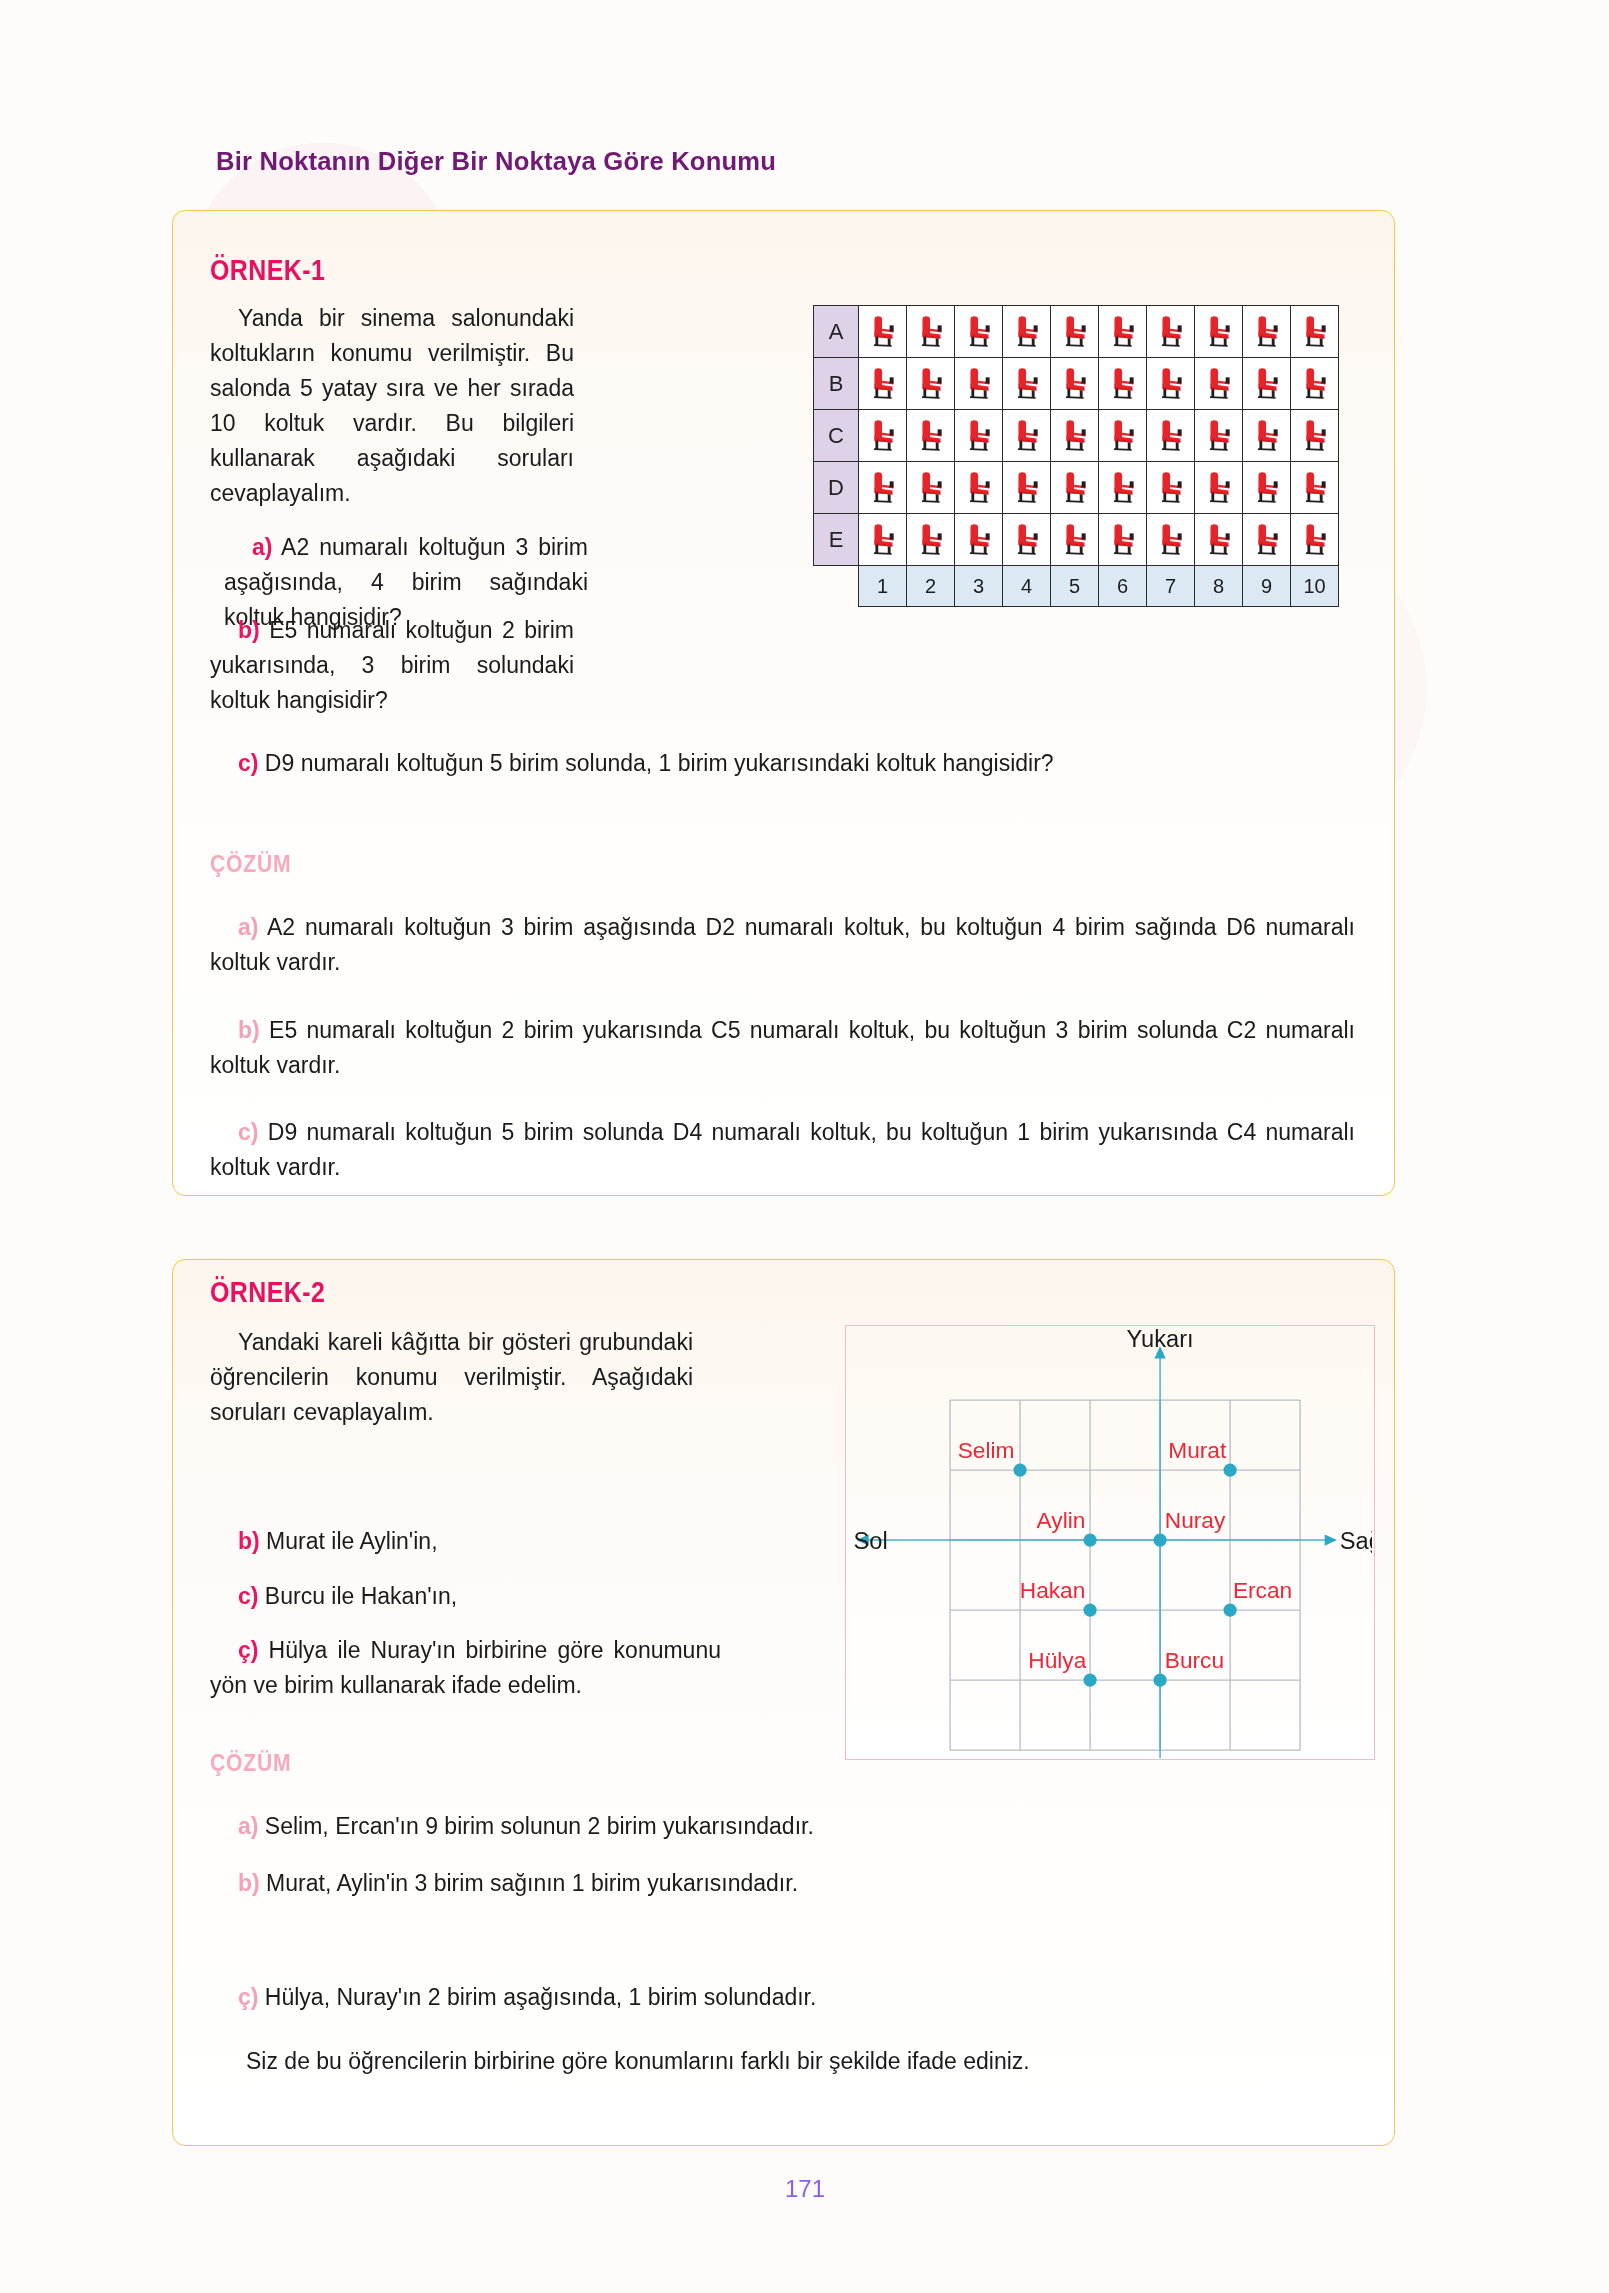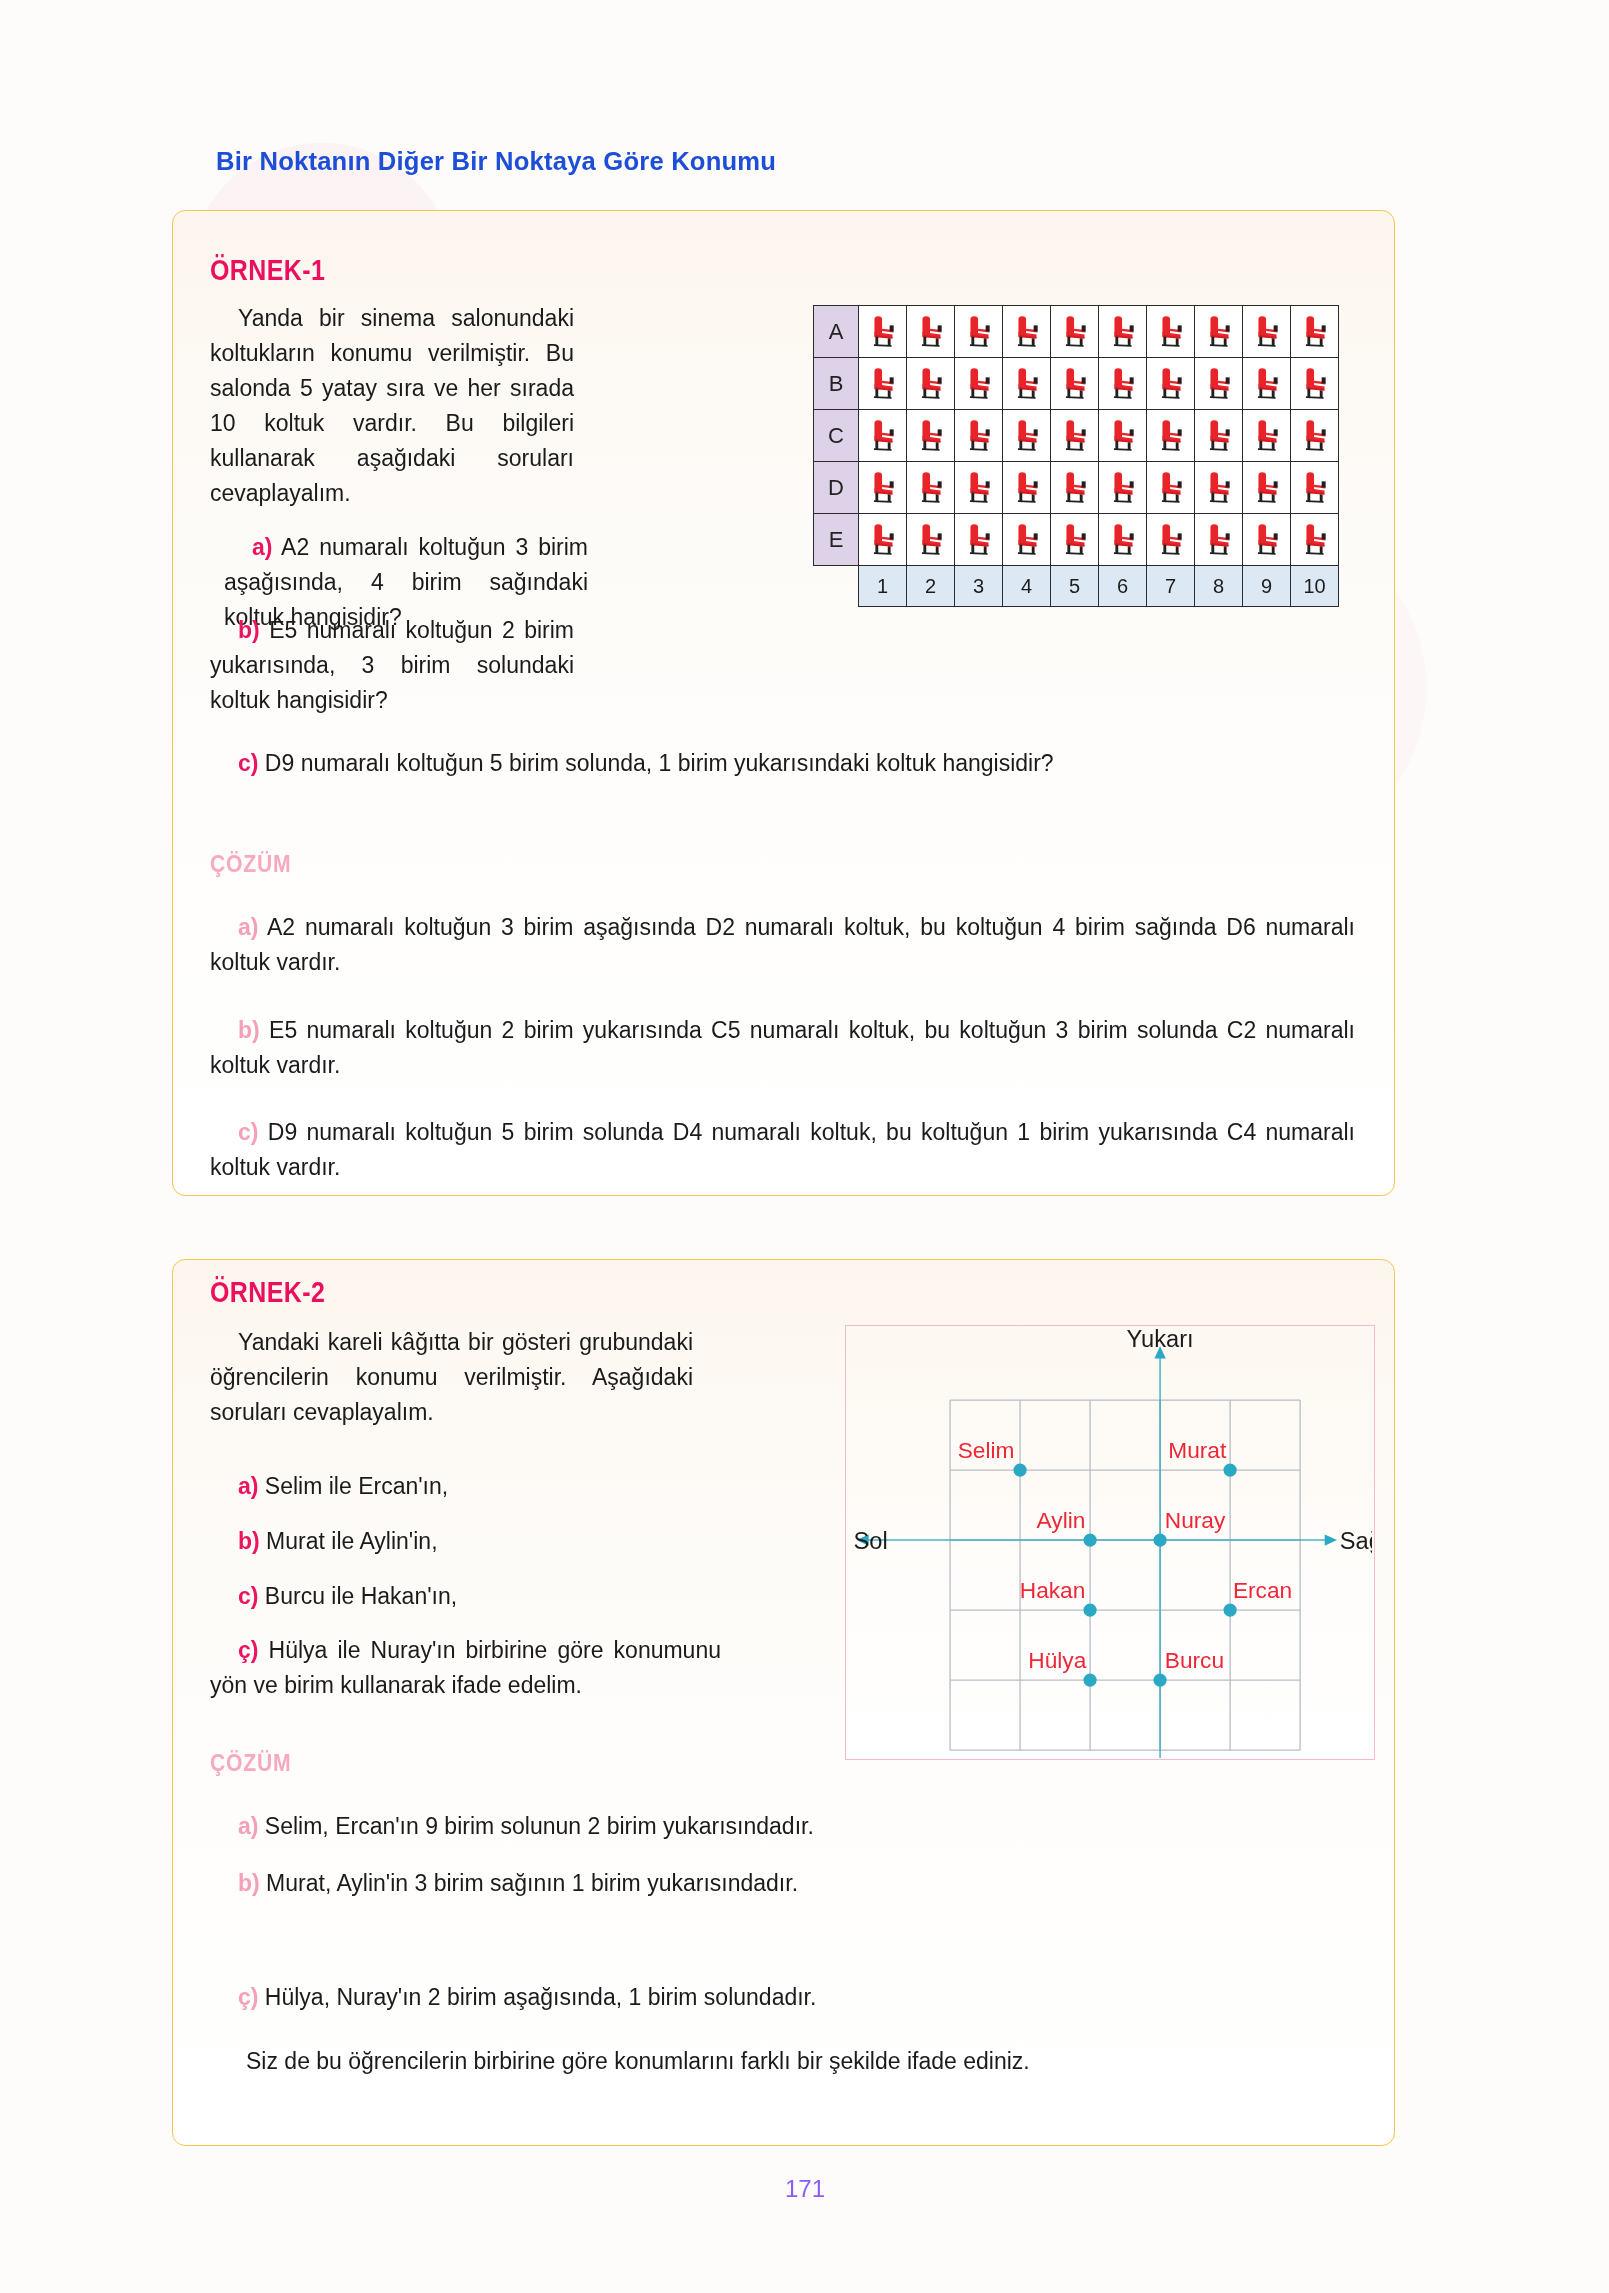--- a/index.html
+++ b/index.html
@@ -20,21 +20,21 @@
     content:"";position:absolute;inset:0;
     background:
       radial-gradient(circle at 20% 12%, rgba(250,225,232,.35) 0 132px, transparent 133px),
       radial-gradient(circle at 78% 30%, rgba(250,228,234,.25) 0 170px, transparent 171px),
       radial-gradient(circle at 40% 70%, rgba(248,230,236,.20) 0 189px, transparent 190px);
     pointer-events:none;
   }
 
   .page-title{
     position:absolute;left:216px;top:147px;
-    font-size:25.6px;font-weight:bold;color:#1d4ed8;
+    font-size:25.6px;font-weight:bold;color:#701a75;
     letter-spacing:0.2px;white-space:nowrap;
   }
 
   
   .card{
     position:absolute;
     border:1.9px solid #f3c64a;
     border-radius:13.2px;
     background:linear-gradient(180deg,#fdf6ee 0%,#fdfaf6 22%,#fefdfb 55%,#ffffff 100%);
     box-sizing:border-box;
@@ -773,21 +773,20 @@
   <div class="para" id="e1-sa" style="left:210px;top:910px;width:1145px;"><span class="indent"></span><span class="marker soft">a)</span> <span>A2 numaralı koltuğun 3 birim aşağısında D2 numaralı koltuk, bu koltuğun 4 birim sağında D6 numaralı koltuk vardır.</span></div>
   <div class="para" id="e1-sb" style="left:210px;top:1013px;width:1145px;"><span class="indent"></span><span class="marker soft">b)</span> <span>E5 numaralı koltuğun 2 birim yukarısında C5 numaralı koltuk, bu koltuğun 3 birim solunda C2 numaralı koltuk vardır.</span></div>
   <div class="para" id="e1-sc" style="left:210px;top:1115px;width:1145px;"><span class="indent"></span><span class="marker soft">c)</span> <span>D9 numaralı koltuğun 5 birim solunda D4 numaralı koltuk, bu koltuğun 1 birim yukarısında C4 numaralı koltuk vardır.</span></div>
 
   <div class="card" id="card2"></div>
 
   <div class="ornek-label" style="left:210px;top:1276px;">ÖRNEK-2</div>
 
   <div class="para" id="e2-intro" style="left:210px;top:1325px;width:483px;"><span class="indent"></span><span>Yandaki kareli kâğıtta bir gösteri grubundaki öğrencilerin konumu verilmiştir. Aşağıdaki soruları cevaplayalım.</span></div>
 
-  <div class="para nojust" id="e2-qa" style="left:210px;top:1469px;width:511px;"><span class="indent"></span><span class="marker">a)</span> <span>Selim ile Ercan'ın,</span></div>
   <div class="para nojust" id="e2-qb" style="left:210px;top:1524px;width:511px;"><span class="indent"></span><span class="marker">b)</span> <span>Murat ile Aylin'in,</span></div>
   <div class="para nojust" id="e2-qc" style="left:210px;top:1579px;width:511px;"><span class="indent"></span><span class="marker">c)</span> <span>Burcu ile Hakan'ın,</span></div>
   <div class="para" id="e2-qd" style="left:210px;top:1633px;width:511px;"><span class="indent"></span><span class="marker">ç)</span> <span>Hülya ile Nuray'ın birbirine göre konumunu yön ve birim kullanarak ifade edelim.</span></div>
 
   <div class="cozum-label" style="left:210px;top:1749px;">ÇÖZÜM</div>
 
   <div class="para nojust" id="e2-sa" style="left:210px;top:1809px;width:1117px;"><span class="indent"></span><span class="marker soft">a)</span> <span>Selim, Ercan'ın 9 birim solunun 2 birim yukarısındadır.</span></div>
   <div class="para nojust" id="e2-sb" style="left:210px;top:1866px;width:1117px;"><span class="indent"></span><span class="marker soft">b)</span> <span>Murat, Aylin'in 3 birim sağının 1 birim yukarısındadır.</span></div>
   <div class="para nojust" id="e2-sd" style="left:210px;top:1980px;width:1117px;"><span class="indent"></span><span class="marker soft">ç)</span> <span>Hülya, Nuray'ın 2 birim aşağısında, 1 birim solundadır.</span></div>
   <div class="para nojust" style="left:210px;top:2044px;width:1117px;margin-left:36px;">Siz de bu öğrencilerin birbirine göre konumlarını farklı bir şekilde ifade ediniz.</div>

